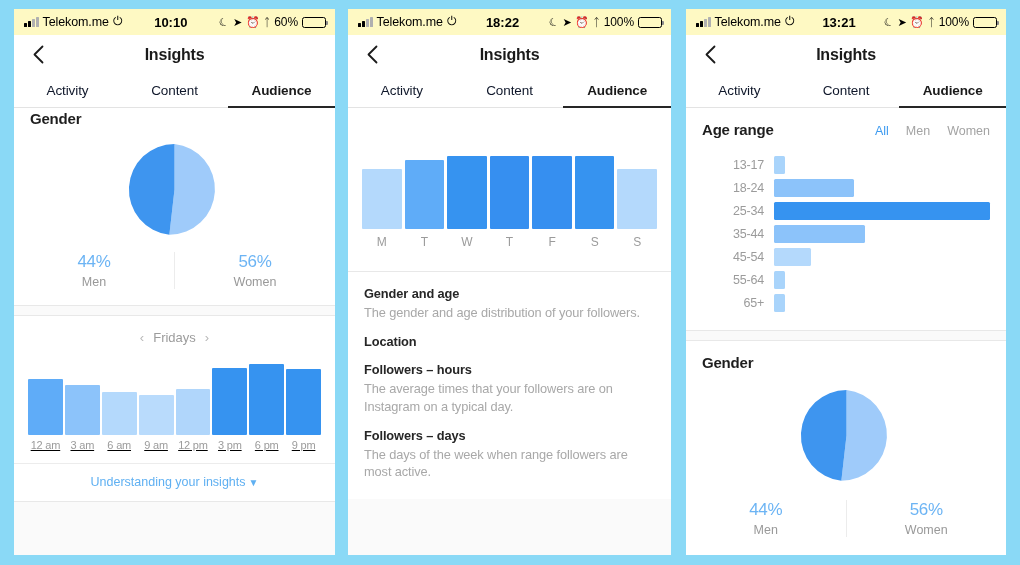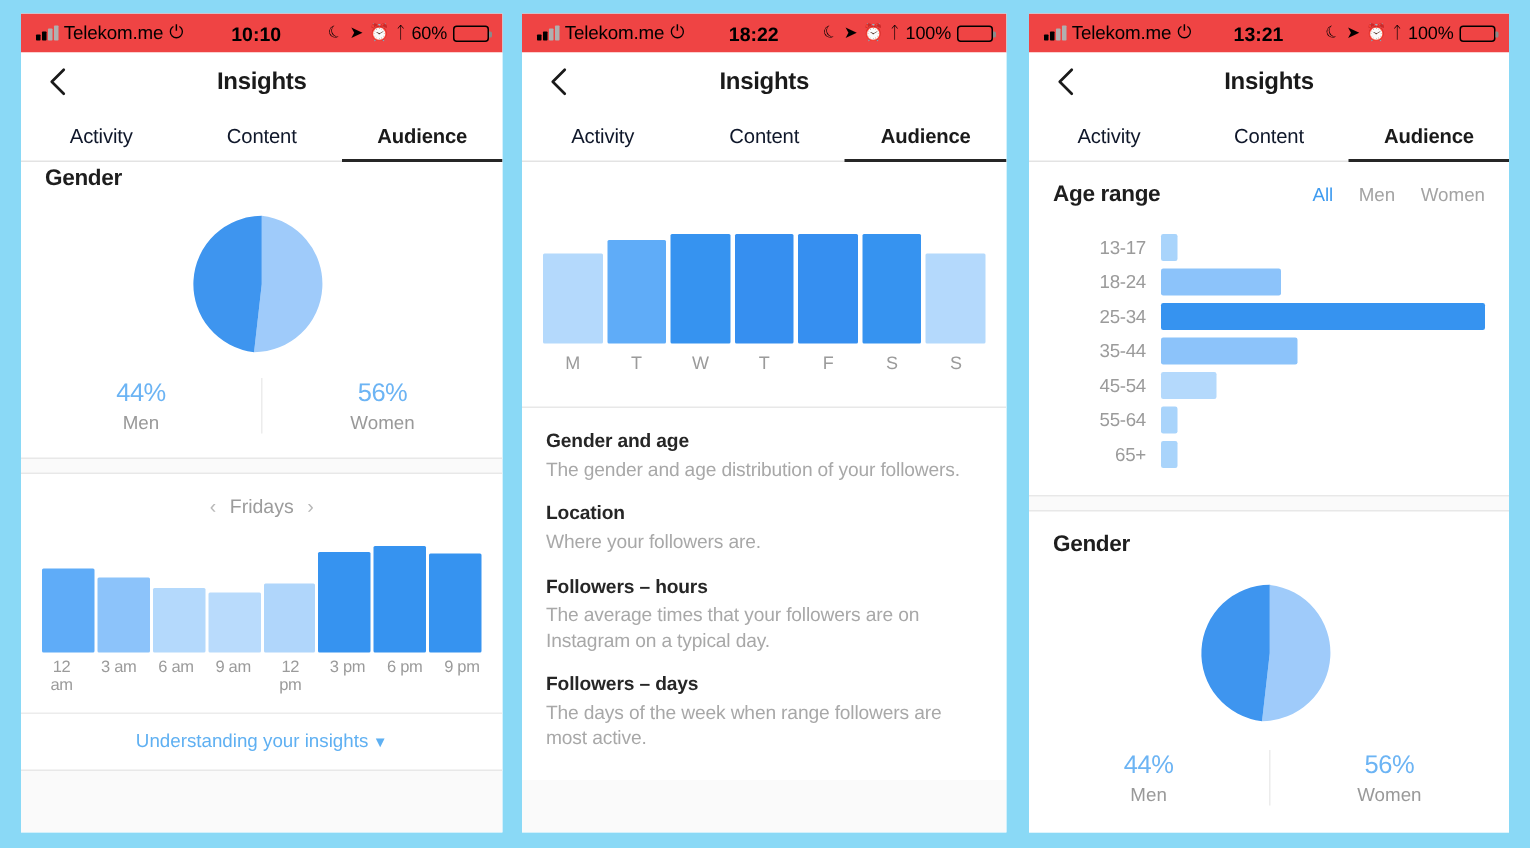--- a/index.html
+++ b/index.html
@@ -23,21 +23,21 @@
   .phone-3 { position: absolute; left: 686px; top: 9px; width: 320px; height: 546px; }
 
   
   .statusbar {
     height: 26px;
     display: flex; align-items: center;
     padding: 0 9px 0 10px;
     font-size: 12.5px;
     color: #000;
     letter-spacing: -0.1px;
-    background: #ef4444;
+    background: #fef9c3;
     flex: 0 0 auto;
   }
   .sb-left { display: flex; align-items: center; gap: 4px; }
   .sb-center { flex: 1; text-align: center; font-weight: 600; font-size: 13px; letter-spacing: 0px; }
   .sb-right { display: flex; align-items: center; gap: 4px; font-size: 12px; }
 
   .signal { display: inline-flex; align-items: flex-end; gap: 1.5px; height: 10px; }
   .signal i { width: 2.5px; background: #000; border-radius: 0.5px; display: block; }
   .signal i:nth-child(1) { height: 4px; }
   .signal i:nth-child(2) { height: 6px; }
@@ -117,21 +117,21 @@
 
   
   .daynav { display: flex; align-items: center; justify-content: center; gap: 9px;
             margin-top: 14px; font-size: 13px; color: #9c9c9c; }
   .daynav .arrow { color: #b8b8b8; font-size: 13px; cursor: pointer; }
   .hbars {
     display: flex; align-items: flex-end; gap: 2px;
     height: 76px; margin: 14px 14px 0 14px;
   }
   .hbars .b { flex: 1; border-radius: 1px; }
-  .hlabels { display: flex; gap: 12px; margin: 4px 14px 0 14px; }
+  .hlabels { display: flex; gap: 2px; margin: 4px 14px 0 14px; text-decoration: underline; }
   .hlabels span { flex: 1; text-align: center; font-size: 11px; color: #9b9b9b; letter-spacing: -0.2px; }
 
   .uyi {
     text-align: center; font-size: 12.5px; color: #5fb0f2;
     padding: 11px 0 12px 0; border-top: 1px solid #ececec; margin-top: 12px; cursor: pointer;
   }
   .uyi .chev { font-size: 10px; margin-left: 3px; }
 
   
   .dbars { display: flex; align-items: flex-end; gap: 3px; height: 73px; margin: 0 14px; }
@@ -325,21 +325,20 @@
       </div>
 
 
       <div class="glossary">
         <div class="gl-item">
           <div class="gl-term">Gender and age</div>
           <div class="gl-def">The gender and age distribution of your followers.</div>
         </div>
         <div class="gl-item">
           <div class="gl-term">Location</div>
-          <div class="gl-def">Where your followers are.</div>
         </div>
         <div class="gl-item">
           <div class="gl-term">Followers – hours</div>
           <div class="gl-def">The average times that your followers are on Instagram on a typical day.</div>
         </div>
         <div class="gl-item">
           <div class="gl-term">Followers – days</div>
           <div class="gl-def">The days of the week when range followers are most active.</div>
         </div>
       </div>

